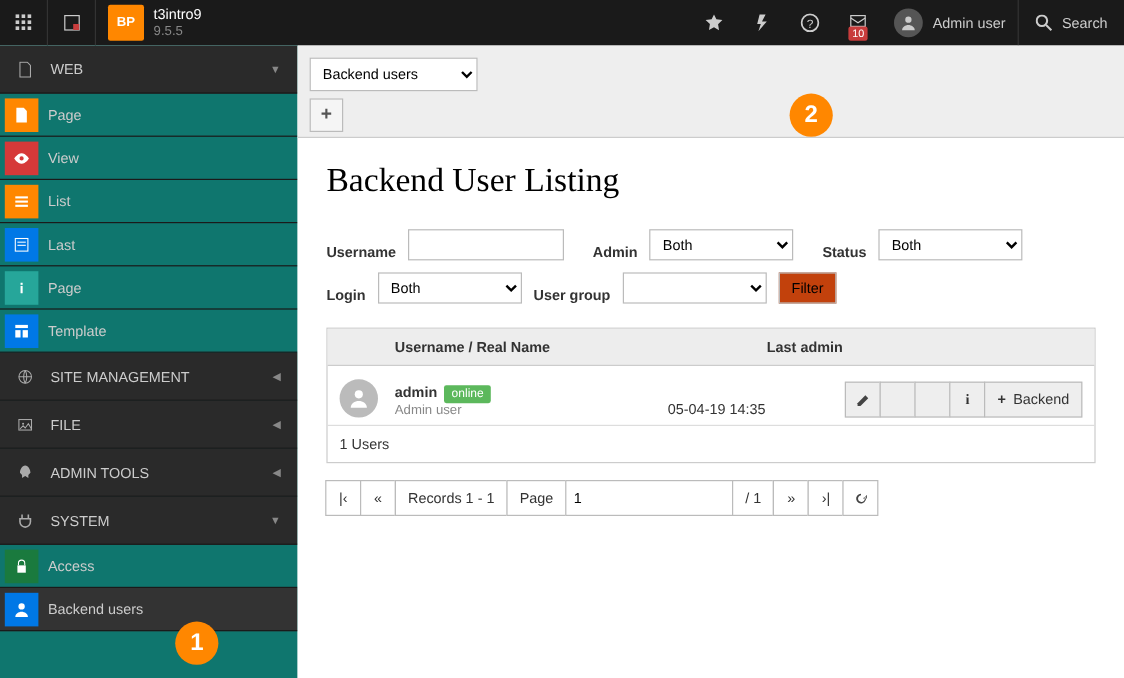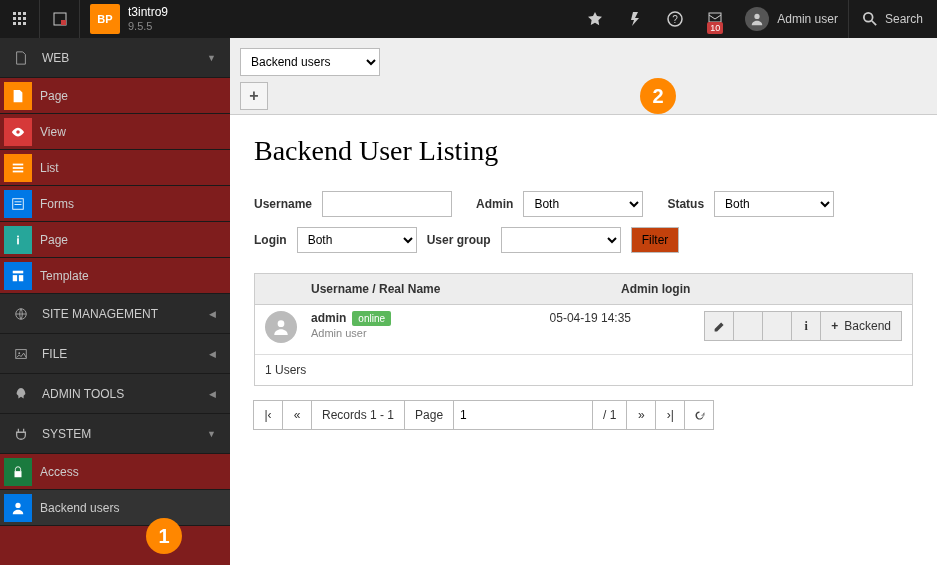--- a/index.html
+++ b/index.html
@@ -17,21 +17,21 @@
 .top-icon { width: 40px; height: 38px; display: flex; align-items: center; justify-content: center; color: #ccc; position: relative; }
 .top-icon svg { width: 16px; height: 16px; fill: #ccc; }
 .badge-10 { background: #c83c3c; color: #fff; font-size: 9px; padding: 1px 3px; border-radius: 2px; position: absolute; bottom: 4px; left: 50%; transform: translateX(-50%); }
 .user-pill { display: flex; align-items: center; padding: 0 10px; height: 100%; color: #ccc; }
 .avatar-sm { width: 24px; height: 24px; border-radius: 50%; background: #555; display: flex; align-items: center; justify-content: center; margin-right: 8px; }
 .avatar-sm svg { width: 14px; height: 14px; fill: #ccc; }
 .search-box { display: flex; align-items: center; padding: 0 14px; height: 100%; color: #ccc; border-left: 1px solid #333; }
 .search-box svg { width: 14px; height: 14px; fill: #ccc; margin-right: 8px; }
 
 .layout { display: flex; height: 527px; }
-.sidebar { width: 230px; background: #7f1d1d; color: #ccc; overflow-y: auto; }
+.sidebar { width: 248px; background: #0f766e; color: #ccc; overflow-y: auto; }
 .sb-section { height: 40px; background: #2a2a2a; display: flex; align-items: center; padding: 0 14px; color: #ccc; font-size: 12px; font-weight: normal; border-bottom: 1px solid #1a1a1a; }
 .sb-section svg { width: 14px; height: 14px; fill: #aaa; margin-right: 14px; }
 .sb-section .caret { margin-left: auto; font-size: 9px; color: #888; }
 .sb-item { height: 36px; display: flex; align-items: center; padding-left: 4px; color: #ccc; border-bottom: 1px solid #1a1a1a; position: relative; }
 .sb-item.hl { background: #333; }
 .sb-icon { width: 28px; height: 28px; display: flex; align-items: center; justify-content: center; margin-right: 8px; }
 .sb-icon svg { width: 14px; height: 14px; fill: #fff; }
 .sb-label { font-size: 12px; }
 .c-orange { background: #ff8700; }
 .c-red { background: #d63939; }
@@ -40,34 +40,34 @@
 .c-green { background: #1a7a3e; }
 
 .main { flex: 1; background: #fff; overflow-y: auto; position: relative; }
 .toolbar { background: #eee; border-bottom: 1px solid #ccc; padding: 10px 10px 4px 10px; }
 .toolbar select { height: 28px; border: 1px solid #bbb; padding: 0 6px; font-size: 12px; width: 140px; background:#fff; }
 .toolbar-row2 { margin-top: 6px; }
 .btn-sq { width: 28px; height: 28px; border: 1px solid #bbb; background: #f5f5f5; display: inline-flex; align-items: center; justify-content: center; font-size: 16px; font-weight: bold; color: #555; }
 .content { padding: 20px 24px; }
 h1 { font-family: Georgia, 'Times New Roman', serif; font-weight: normal; font-size: 28px; margin-bottom: 24px; color: #000; }
 .filters { display: flex; flex-wrap: wrap; align-items: center; gap: 10px 24px; margin-bottom: 20px; }
-.filter-group { display: flex; align-items: center; gap: 10px; }
+.filter-group { display: flex; align-items: flex-end; gap: 10px; }
 .filter-group label { font-weight: bold; font-size: 12px; }
 .filter-group input[type=text] { height: 26px; border: 1px solid #bbb; padding: 0 6px; width: 130px; }
 .filter-group select { height: 26px; border: 1px solid #bbb; padding: 0 6px; width: 120px; font-size: 12px; background:#fff;}
 .btn-filter { height: 26px; border: 1px solid #bbb; background: #c2410c; padding: 0 10px; font-size: 12px; }
 
 .table-wrap { border: 1px solid #ccc; }
 .thead { display: flex; background: #ededed; border-bottom: 1px solid #ccc; }
 .th { padding: 8px 10px; font-weight: bold; font-size: 12px; }
 .col-av { width: 46px; }
 .col-user { width: 310px; }
 .col-login { width: 200px; }
 .col-act { flex: 1; }
-.trow { display: flex; align-items: flex-start; border-bottom: 1px solid #ddd; min-height: 50px; }
+.trow { display: flex; align-items: flex-end; border-bottom: 1px solid #ddd; min-height: 50px; }
 .avatar-md { width: 32px; height: 32px; border-radius: 50%; background: #bbb; display: flex; align-items: center; justify-content: center; margin: 0 auto; position: relative; }
 .avatar-md svg { width: 18px; height: 18px; fill: #fff; }
 .pill-online { background: #5cb85c; color: #fff; font-size: 10px; padding: 2px 6px; border-radius: 2px; margin-left: 6px; }
 .username { font-weight: bold; }
 .realname { color: #888; font-size: 11px; margin-top: 2px; }
 .td { padding: 6px 10px; font-size: 12px; }
 .actions { display: flex; gap: 0; }
 .act-btn { width: 30px; height: 30px; border: 1px solid #bbb; background: #eee; display: flex; align-items: center; justify-content: center; margin-left: -1px; }
 .act-btn svg { width: 13px; height: 13px; fill: #444; }
 .act-btn.wide { width: auto; padding: 0 10px; font-size: 12px; gap: 6px; }
@@ -193,21 +193,21 @@
         <span class="sb-label">List</span>
       </div>
     <div class="sb-item">
         <div class="sb-icon c-blue">
           <svg viewBox="0 0 16 16">
             <rect x="2" y="2" width="12" height="12" fill="none" stroke="#fff"></rect>
             <rect x="4" y="5" width="8" height="1"></rect>
             <rect x="4" y="8" width="8" height="1"></rect>
           </svg>
         </div>
-        <span class="sb-label">Forms</span>
+        <span class="sb-label">Last</span>
       </div>
     <div class="sb-item">
         <div class="sb-icon c-teal">
           <svg viewBox="0 0 16 16">
             <rect x="7" y="3" width="2" height="2"></rect>
             <rect x="7" y="6" width="2" height="7"></rect>
           </svg>
         </div>
         <span class="sb-label">Page</span>
       </div>
@@ -308,21 +308,21 @@
             <select><option></option></select>
           </div>
           <button class="btn-filter">Filter</button>
         </div>
       </div>
 
       <div class="table-wrap">
         <div class="thead">
           <div class="th col-av"></div>
           <div class="th col-user">Username / Real Name</div>
-          <div class="th col-login">Admin login</div>
+          <div class="th col-login">Last admin</div>
           <div class="th col-act"></div>
         </div>
         <div class="trow">
           <div class="td col-av">
             <div class="avatar-md">
                 <svg viewBox="0 0 16 16">
                   <circle cx="8" cy="5" r="3"></circle>
                   <path d="M2 15c0-3 3-5 6-5s6 2 6 5z"></path>
                 </svg>
               </div>

